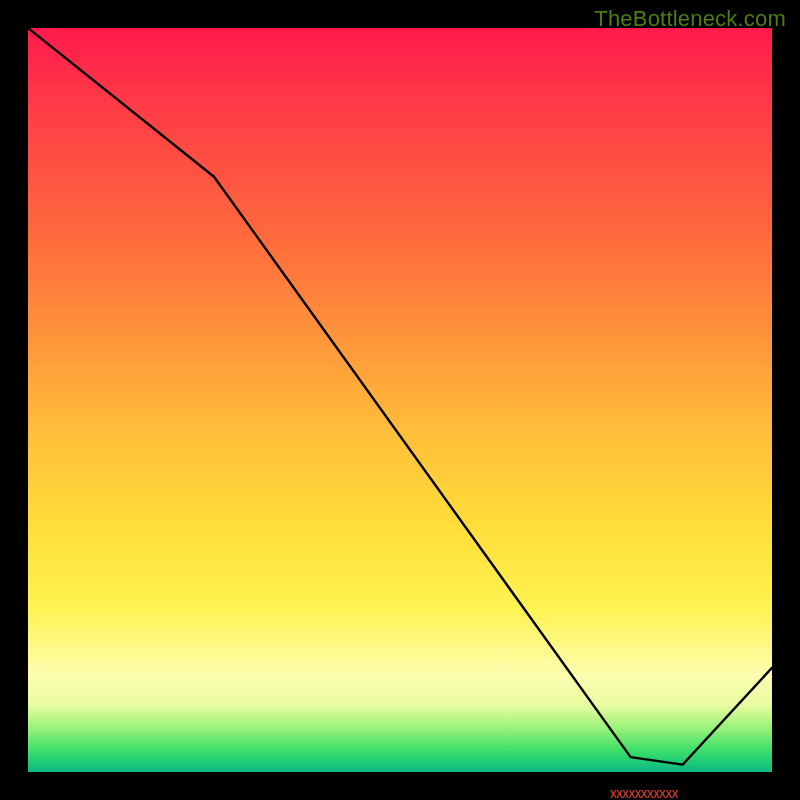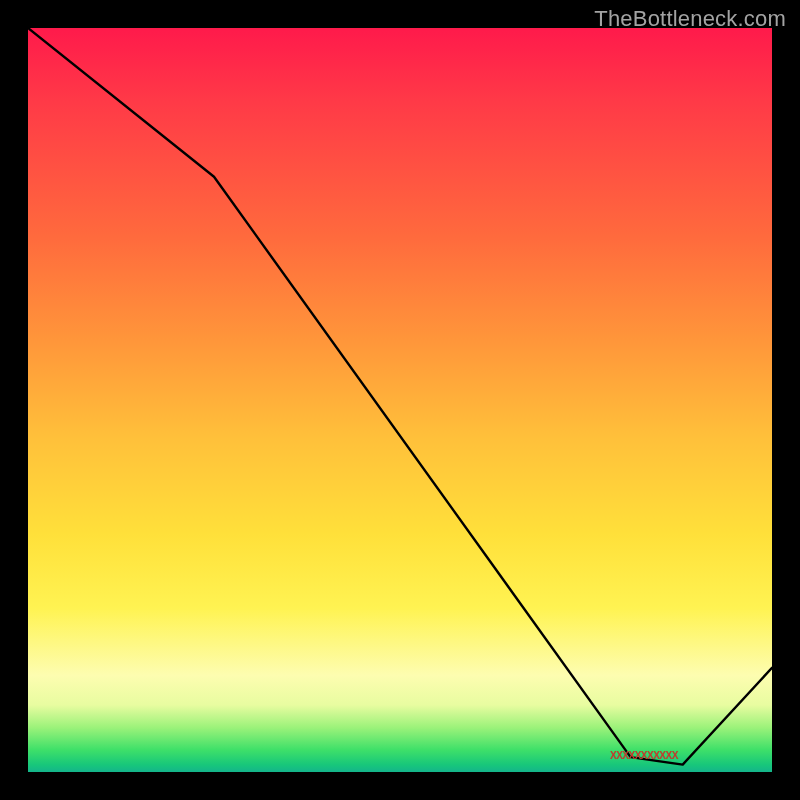--- a/index.html
+++ b/index.html
@@ -47,35 +47,36 @@
     position: absolute;
     left: 0;
     top: 0;
     width: 744px;
     height: 744px;
   }
   .watermark {
     position: absolute;
     top: 6px;
     right: 14px;
-    color: #a3a3a3;
+    color: #4d7c0f;
     font-size: 22px;
     font-weight: 400;
     letter-spacing: 0.2px;
     user-select: none;
   }
   .small-label {
     position: absolute;
     color: #c23b2e;
     font-size: 10px;
     font-weight: 700;
     letter-spacing: -0.5px;
     white-space: nowrap;
     text-shadow: 0 0 1px rgba(0,0,0,0.1);
     user-select: none;
+    margin-top: 39px;
   }
 </style>
 </head>
 <body>
 
 <div class="frame">
   <div class="plot">
     <svg class="curve" viewBox="0 0 744 744" preserveAspectRatio="none">
       <path id="curve-path" fill="none" stroke="#000" stroke-width="2.4" stroke-linejoin="round" stroke-linecap="round" d="M0.0 0.0 L186.0 148.8 L602.6 729.1 L654.7 736.6 L744.0 639.8"></path>
     </svg>

